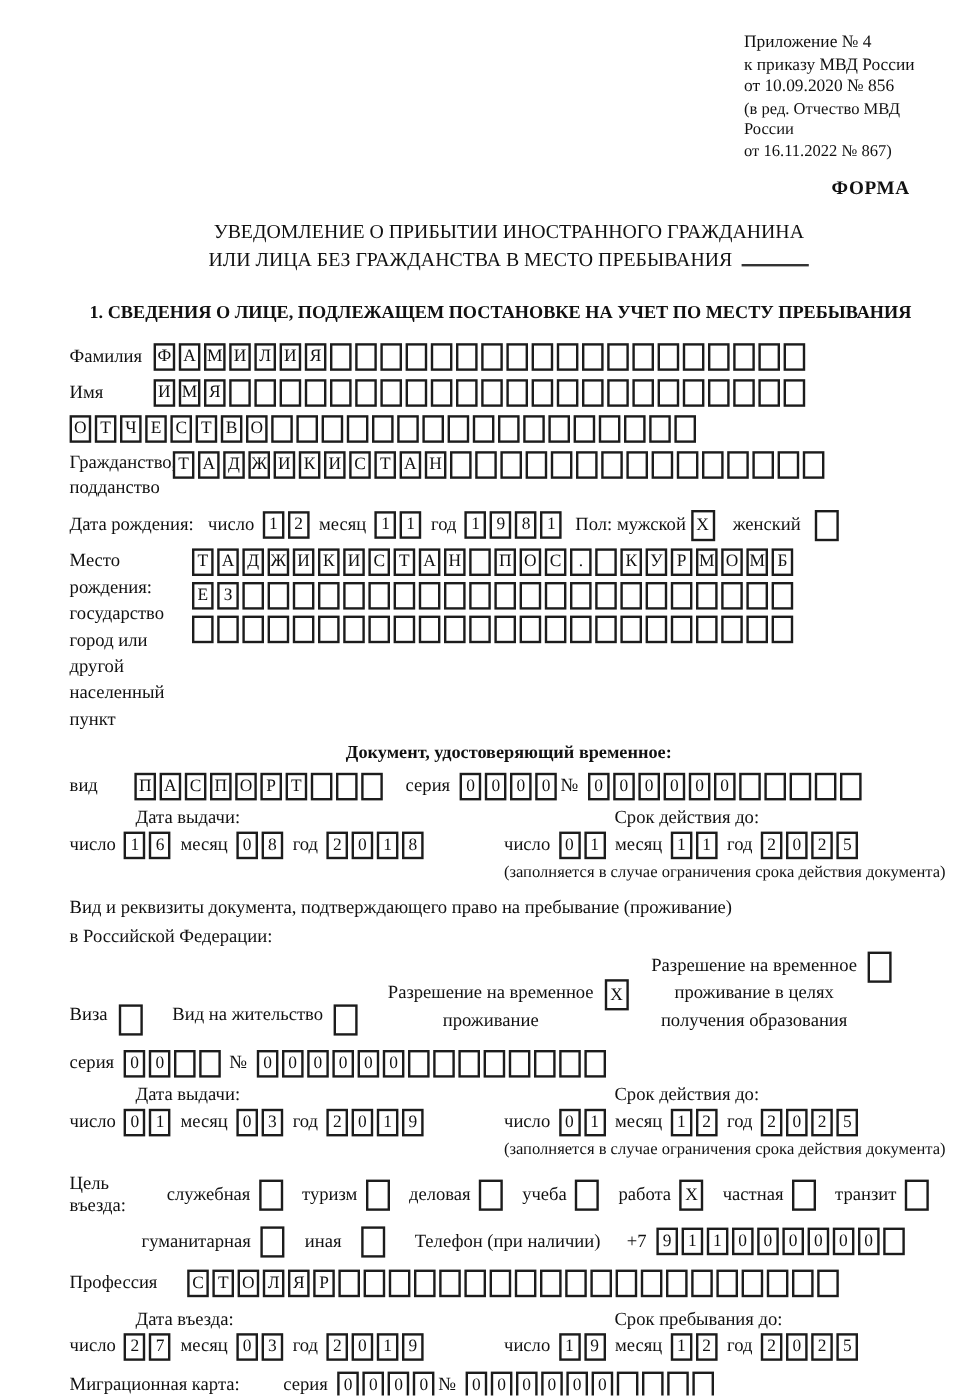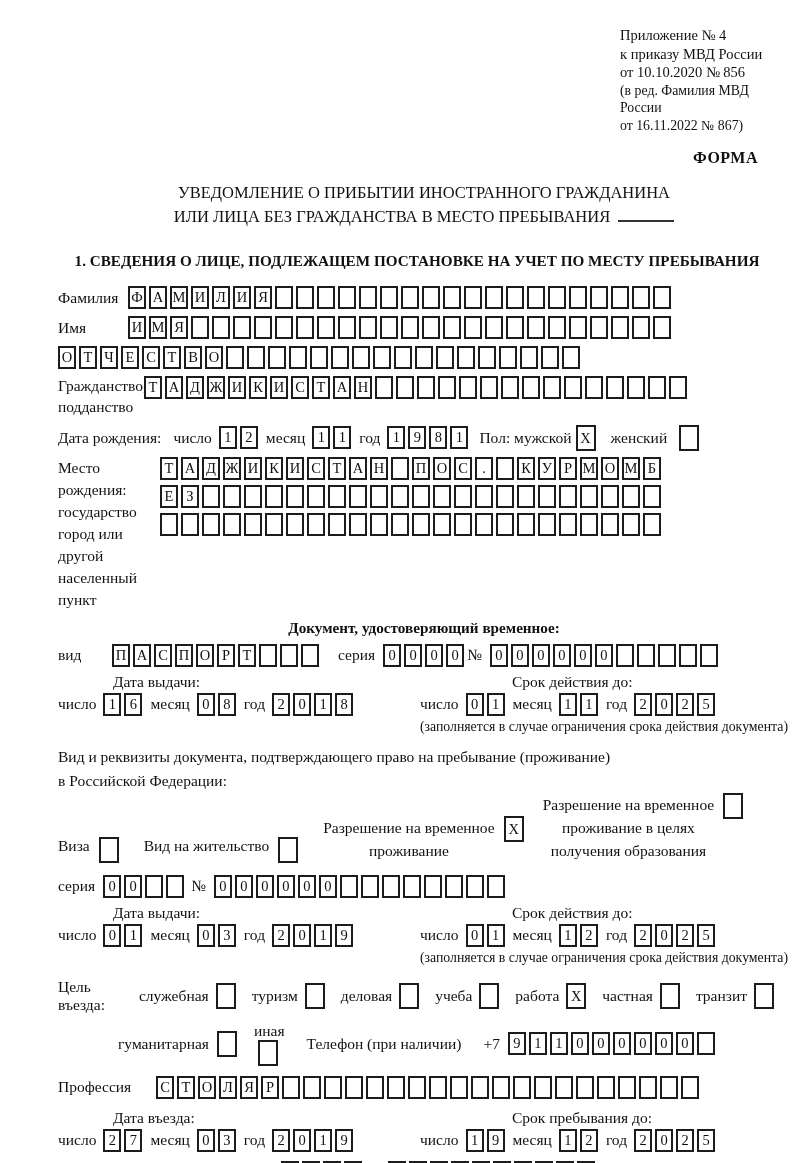--- a/index.html
+++ b/index.html
@@ -68,22 +68,22 @@
   .purpose2 { display: flex; align-items: center; margin-top: 8px; margin-left: 60px; }
 </style>
 </head>
 <body>
 
 <div class="page">
 
   <div class="hdr">
     <div>Приложение № 4</div>
     <div>к приказу МВД России</div>
-    <div>от 10.10.2020 № 856</div>
-    <div class="small">(в ред. Фамилия МВД России</div>
+    <div>от 10.09.2020 № 856</div>
+    <div class="small">(в ред. Отчество МВД России</div>
     <div class="small">от 16.11.2022 № 867)</div>
   </div>
   <div class="forma">ФОРМА</div>
 
   <div class="title">
     <div>УВЕДОМЛЕНИЕ О ПРИБЫТИИ ИНОСТРАННОГО ГРАЖДАНИНА</div>
     <div>
       <span>ИЛИ ЛИЦА БЕЗ ГРАЖДАНСТВА В МЕСТО ПРЕБЫВАНИЯ</span><span class="title-underline"></span>
     </div>
   </div>
@@ -600,21 +600,21 @@
       </span>
   </div>
 
   <div class="purpose2">
     <span class="pair" style="margin-right:14px; display:flex; align-items:center; gap:8px;">
       <span>гуманитарная</span>
       <span class="cells cbx">
           <span class="cell">&nbsp;</span>
         </span>
     </span>
-    <span class="pair" style="margin-right:22px; display:flex; align-items:center; gap:0;flex-direction:column;">
+    <span class="pair" style="margin-right:22px; display:flex; align-items:center; gap:16px;">
       <span>иная</span>
       <span class="cells cbx">
           <span class="cell">&nbsp;</span>
         </span>
     </span>
     <span>Телефон (при наличии)</span>
     <span class="gap22"></span>
     <span>+7</span>
     <span class="gap8"></span>
     <span class="cells">

